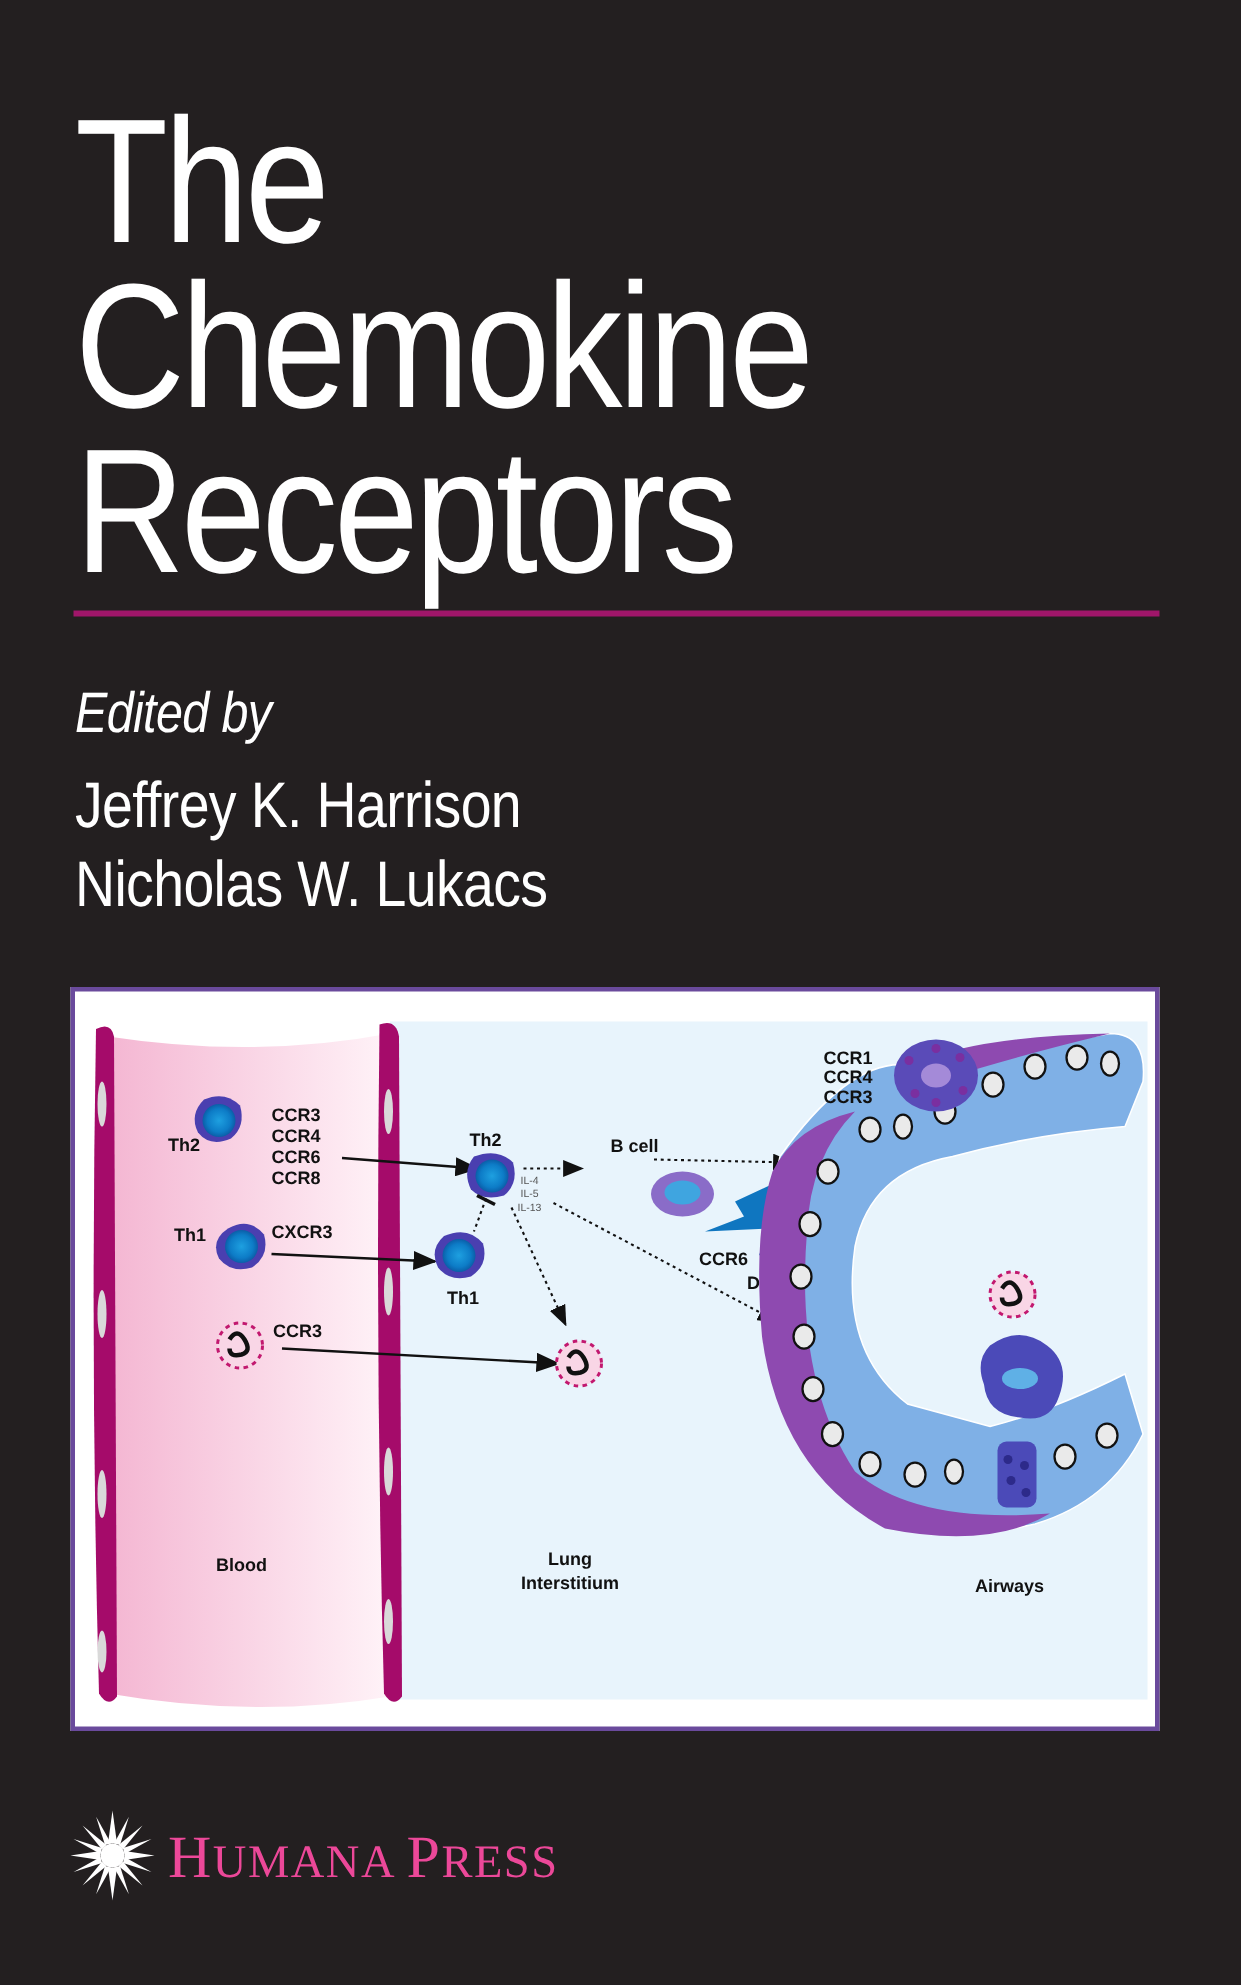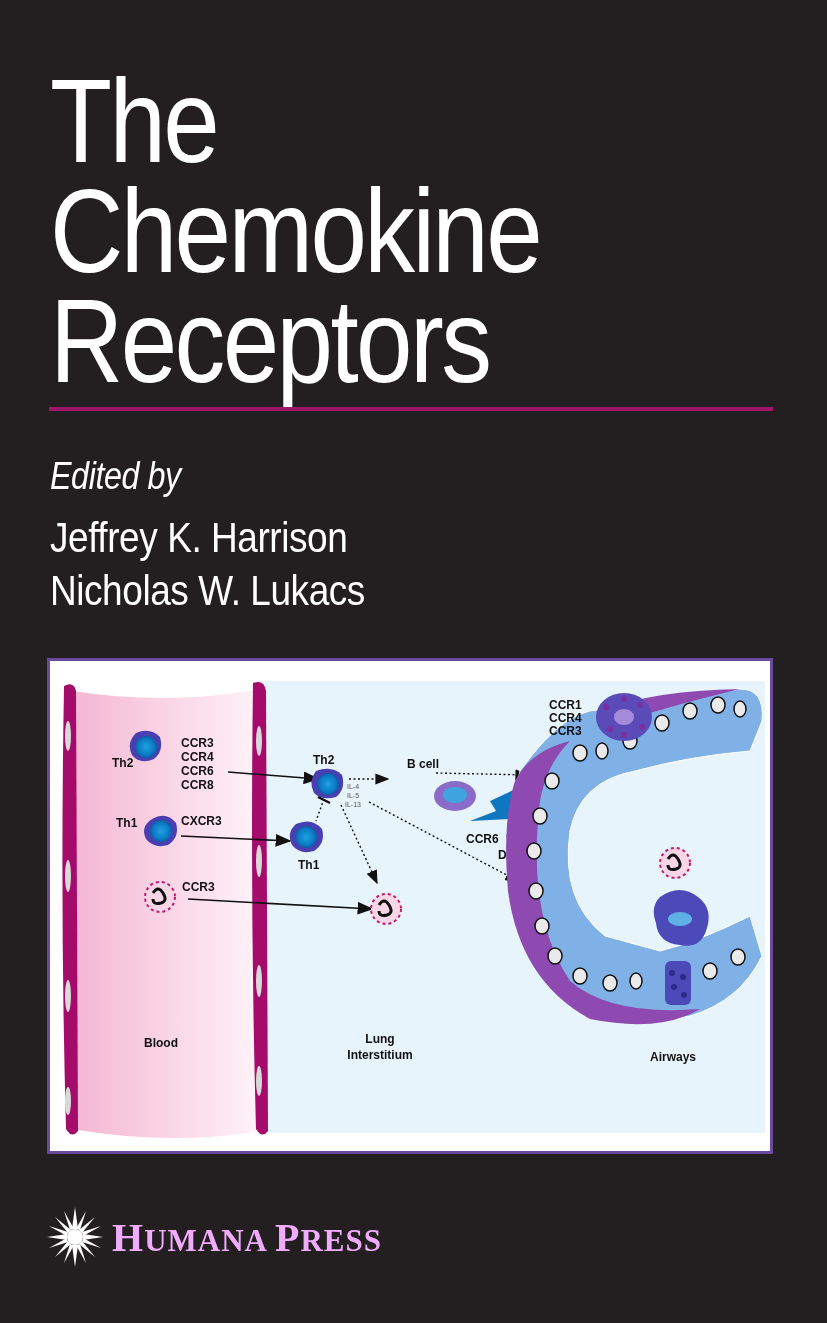--- a/index.html
+++ b/index.html
@@ -27,21 +27,21 @@
   .editor.e2 { top: 566px; }
   .figure {
     position: absolute; left: 47px; top: 658px; width: 726px; height: 496px;
     background: #ffffff; border: 3px solid #6a4a9c; box-sizing: border-box;
   }
   .figure svg { position: absolute; left: 0; top: 0; }
   .lbl { font-family: "Liberation Sans", sans-serif; font-weight: 700; fill: #111; }
   .lbl-sm { font-family: "Liberation Sans", sans-serif; font-weight: 400; fill: #555; }
   .publisher { position: absolute; left: 46px; top: 1206px; display: flex; align-items: center; }
   .publisher .name {
-    font-family: "Liberation Serif", serif; font-size: 31px; letter-spacing: 1px; margin-left: 8px; color: #f0abfc; font-weight: bold;
+    font-family: "Liberation Serif", serif; font-size: 31px; letter-spacing: 1px; margin-left: 8px; color: #ec4899;
   }
   .publisher .name .big { font-size: 40px; }
 </style>
 </head>
 <body>
 
 <h1 class="title">
   <span>The</span>
   <span>Chemokine</span>
   <span>Receptors</span>

